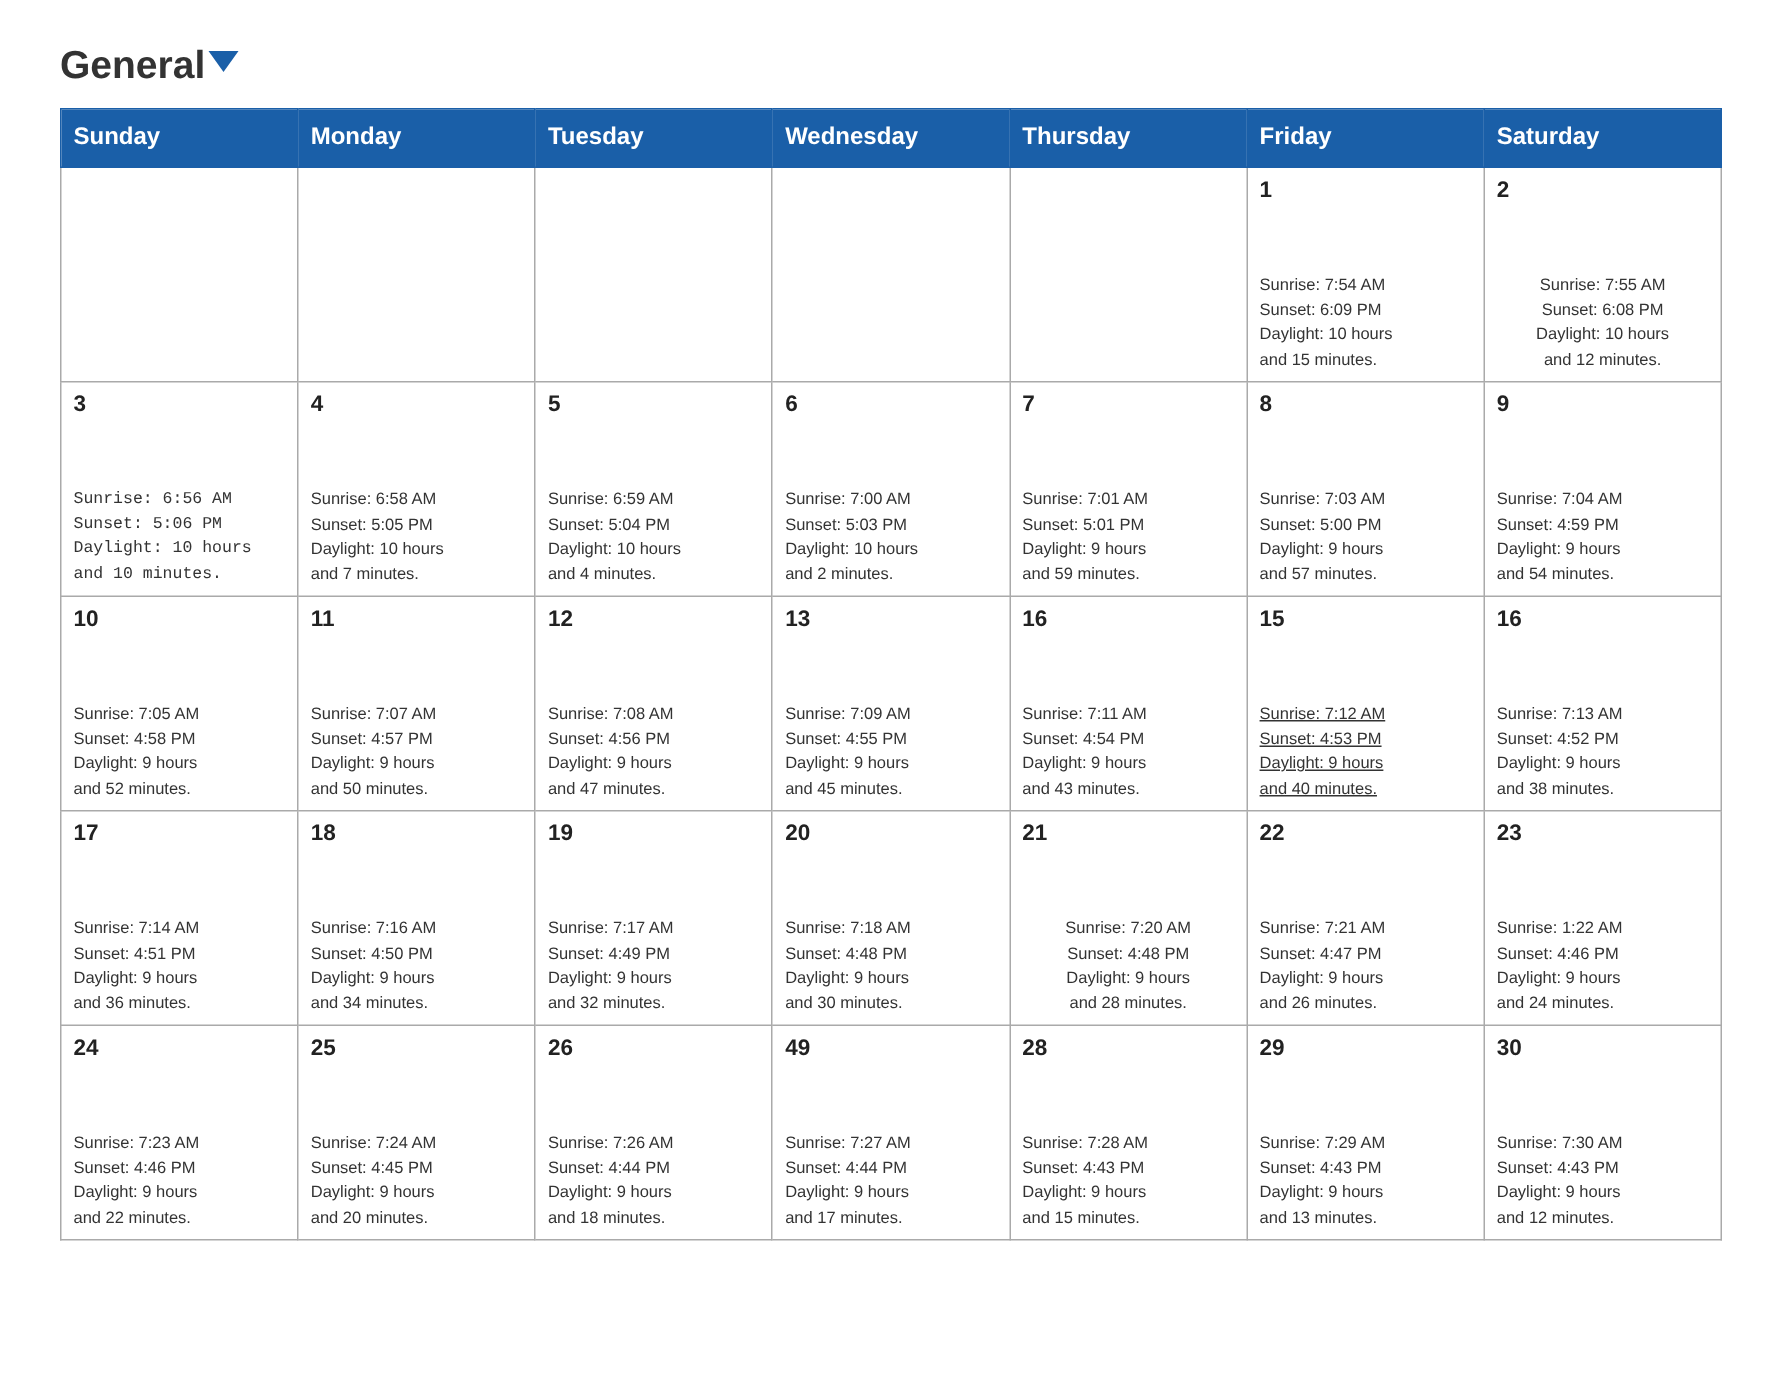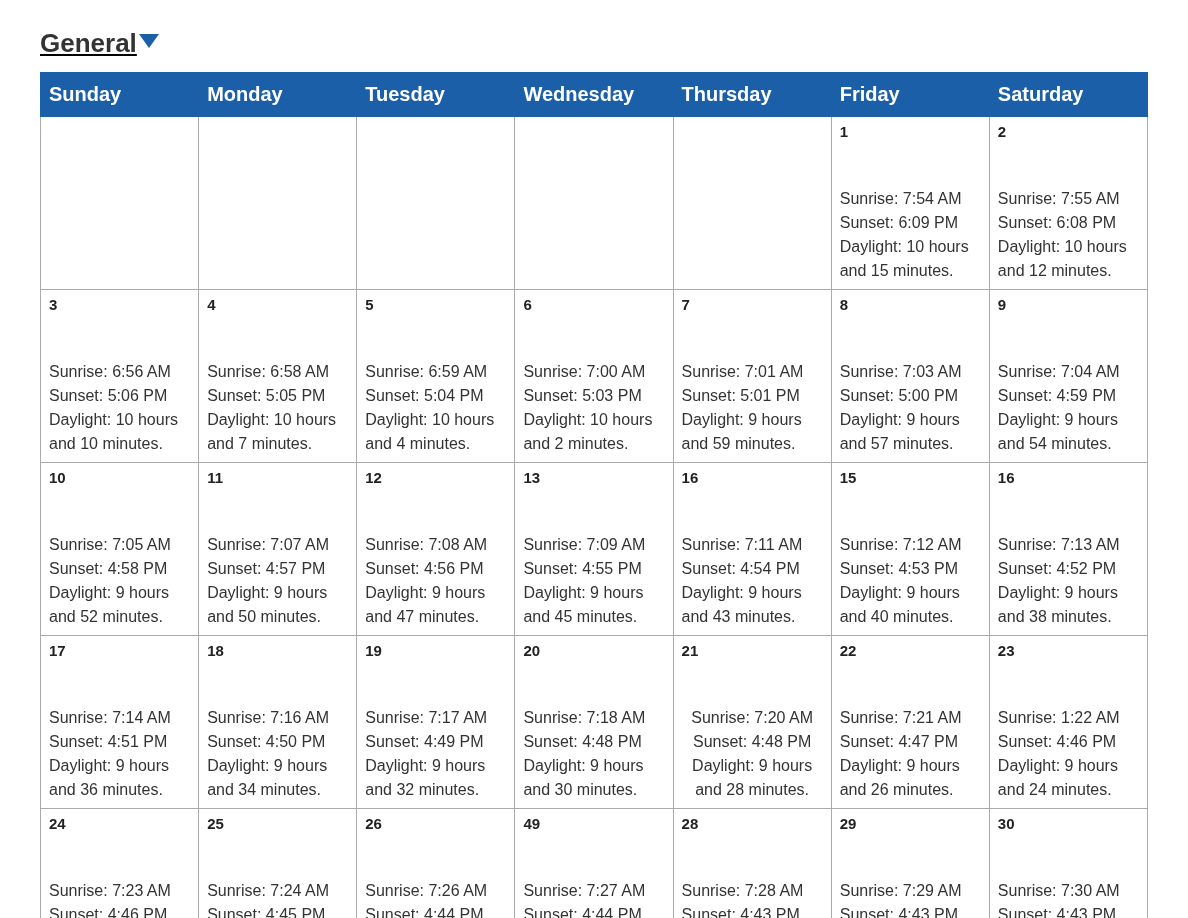--- a/index.html
+++ b/index.html
@@ -13,21 +13,20 @@
     .header-area {
       display: flex;
       justify-content: space-between;
       align-items: flex-start;
       margin-bottom: 20px;
     }
     .logo-area {
       display: flex;
       flex-direction: column;
       align-items: flex-end;
-      text-decoration: underline;
     }
     .logo-text {
       font-size: 26px;
       font-weight: bold;
       color: #333;
       line-height: 1;
     }
     .logo-triangle {
       display: inline-block;
       width: 0;
@@ -63,21 +62,21 @@
     .calendar-table {
       width: 100%;
       border-collapse: collapse;
       margin-top: 10px;
     }
     .calendar-table thead tr th {
       background-color: #1a5fa8;
       color: #fff;
       padding: 10px 8px;
       text-align: left;
-      font-size: 20px;
+      font-size: 16px;
       font-weight: bold;
       border: 1px solid #1a5fa8;
     }
     .calendar-table tbody tr td {
       border: 1px solid #aaa;
       vertical-align: top;
       padding: 6px 8px;
       width: 14.28%;
       min-height: 90px;
       font-size: 12.5px;
@@ -85,21 +84,21 @@
       background: #fff;
     }
     .day-number {
       font-size: 15px;
       font-weight: bold;
       color: #222;
       display: block;
       margin-bottom: 3px;
     }
     .day-info {
-      font-size: 16px;
+      font-size: 11px;
       color: #333;
       line-height: 1.5;
       margin-top: 47px;
     }
     .empty-cell {
       background: #fff;
     }
     .calendar-table tbody tr:first-child td {
       height: 100px;
     }
@@ -146,30 +145,30 @@
         <td class="empty-cell"></td>
         <td>
           <span class="day-number">1</span>
           <div class="day-info" style="white-space: pre-line;">Sunrise: 7:54 AM
 Sunset: 6:09 PM
 Daylight: 10 hours
 and 15 minutes.</div>
         </td>
         <td>
           <span class="day-number">2</span>
-          <div class="day-info" style="white-space: pre-line;">Sunrise: 7:55 AM
+          <div class="day-info" style="white-space: pre-line; text-align: center;">Sunrise: 7:55 AM
 Sunset: 6:08 PM
 Daylight: 10 hours
 and 12 minutes.</div>
         </td>
       </tr>
       <tr>
         <td>
           <span class="day-number">3</span>
-          <div class="day-info" style="white-space: pre-line;">Sunrise: 6:56 AM
+          <div class="day-info" style="white-space: pre-line; font-family: Liberation Mono, monospace;">Sunrise: 6:56 AM
 Sunset: 5:06 PM
 Daylight: 10 hours
 and 10 minutes.</div>
         </td>
         <td>
           <span class="day-number">4</span>
           <div class="day-info" style="white-space: pre-line;">Sunrise: 6:58 AM
 Sunset: 5:05 PM
 Daylight: 10 hours
 and 7 minutes.</div>
@@ -241,21 +240,21 @@
         </td>
         <td>
           <span class="day-number">16</span>
           <div class="day-info" style="white-space: pre-line;">Sunrise: 7:11 AM
 Sunset: 4:54 PM
 Daylight: 9 hours
 and 43 minutes.</div>
         </td>
         <td>
           <span class="day-number">15</span>
-          <div class="day-info" style="white-space: pre-line;">Sunrise: 7:12 AM
+          <div class="day-info" style="white-space: pre-line; text-decoration: underline;">Sunrise: 7:12 AM
 Sunset: 4:53 PM
 Daylight: 9 hours
 and 40 minutes.</div>
         </td>
         <td>
           <span class="day-number">16</span>
           <div class="day-info" style="white-space: pre-line;">Sunrise: 7:13 AM
 Sunset: 4:52 PM
 Daylight: 9 hours
 and 38 minutes.</div>

